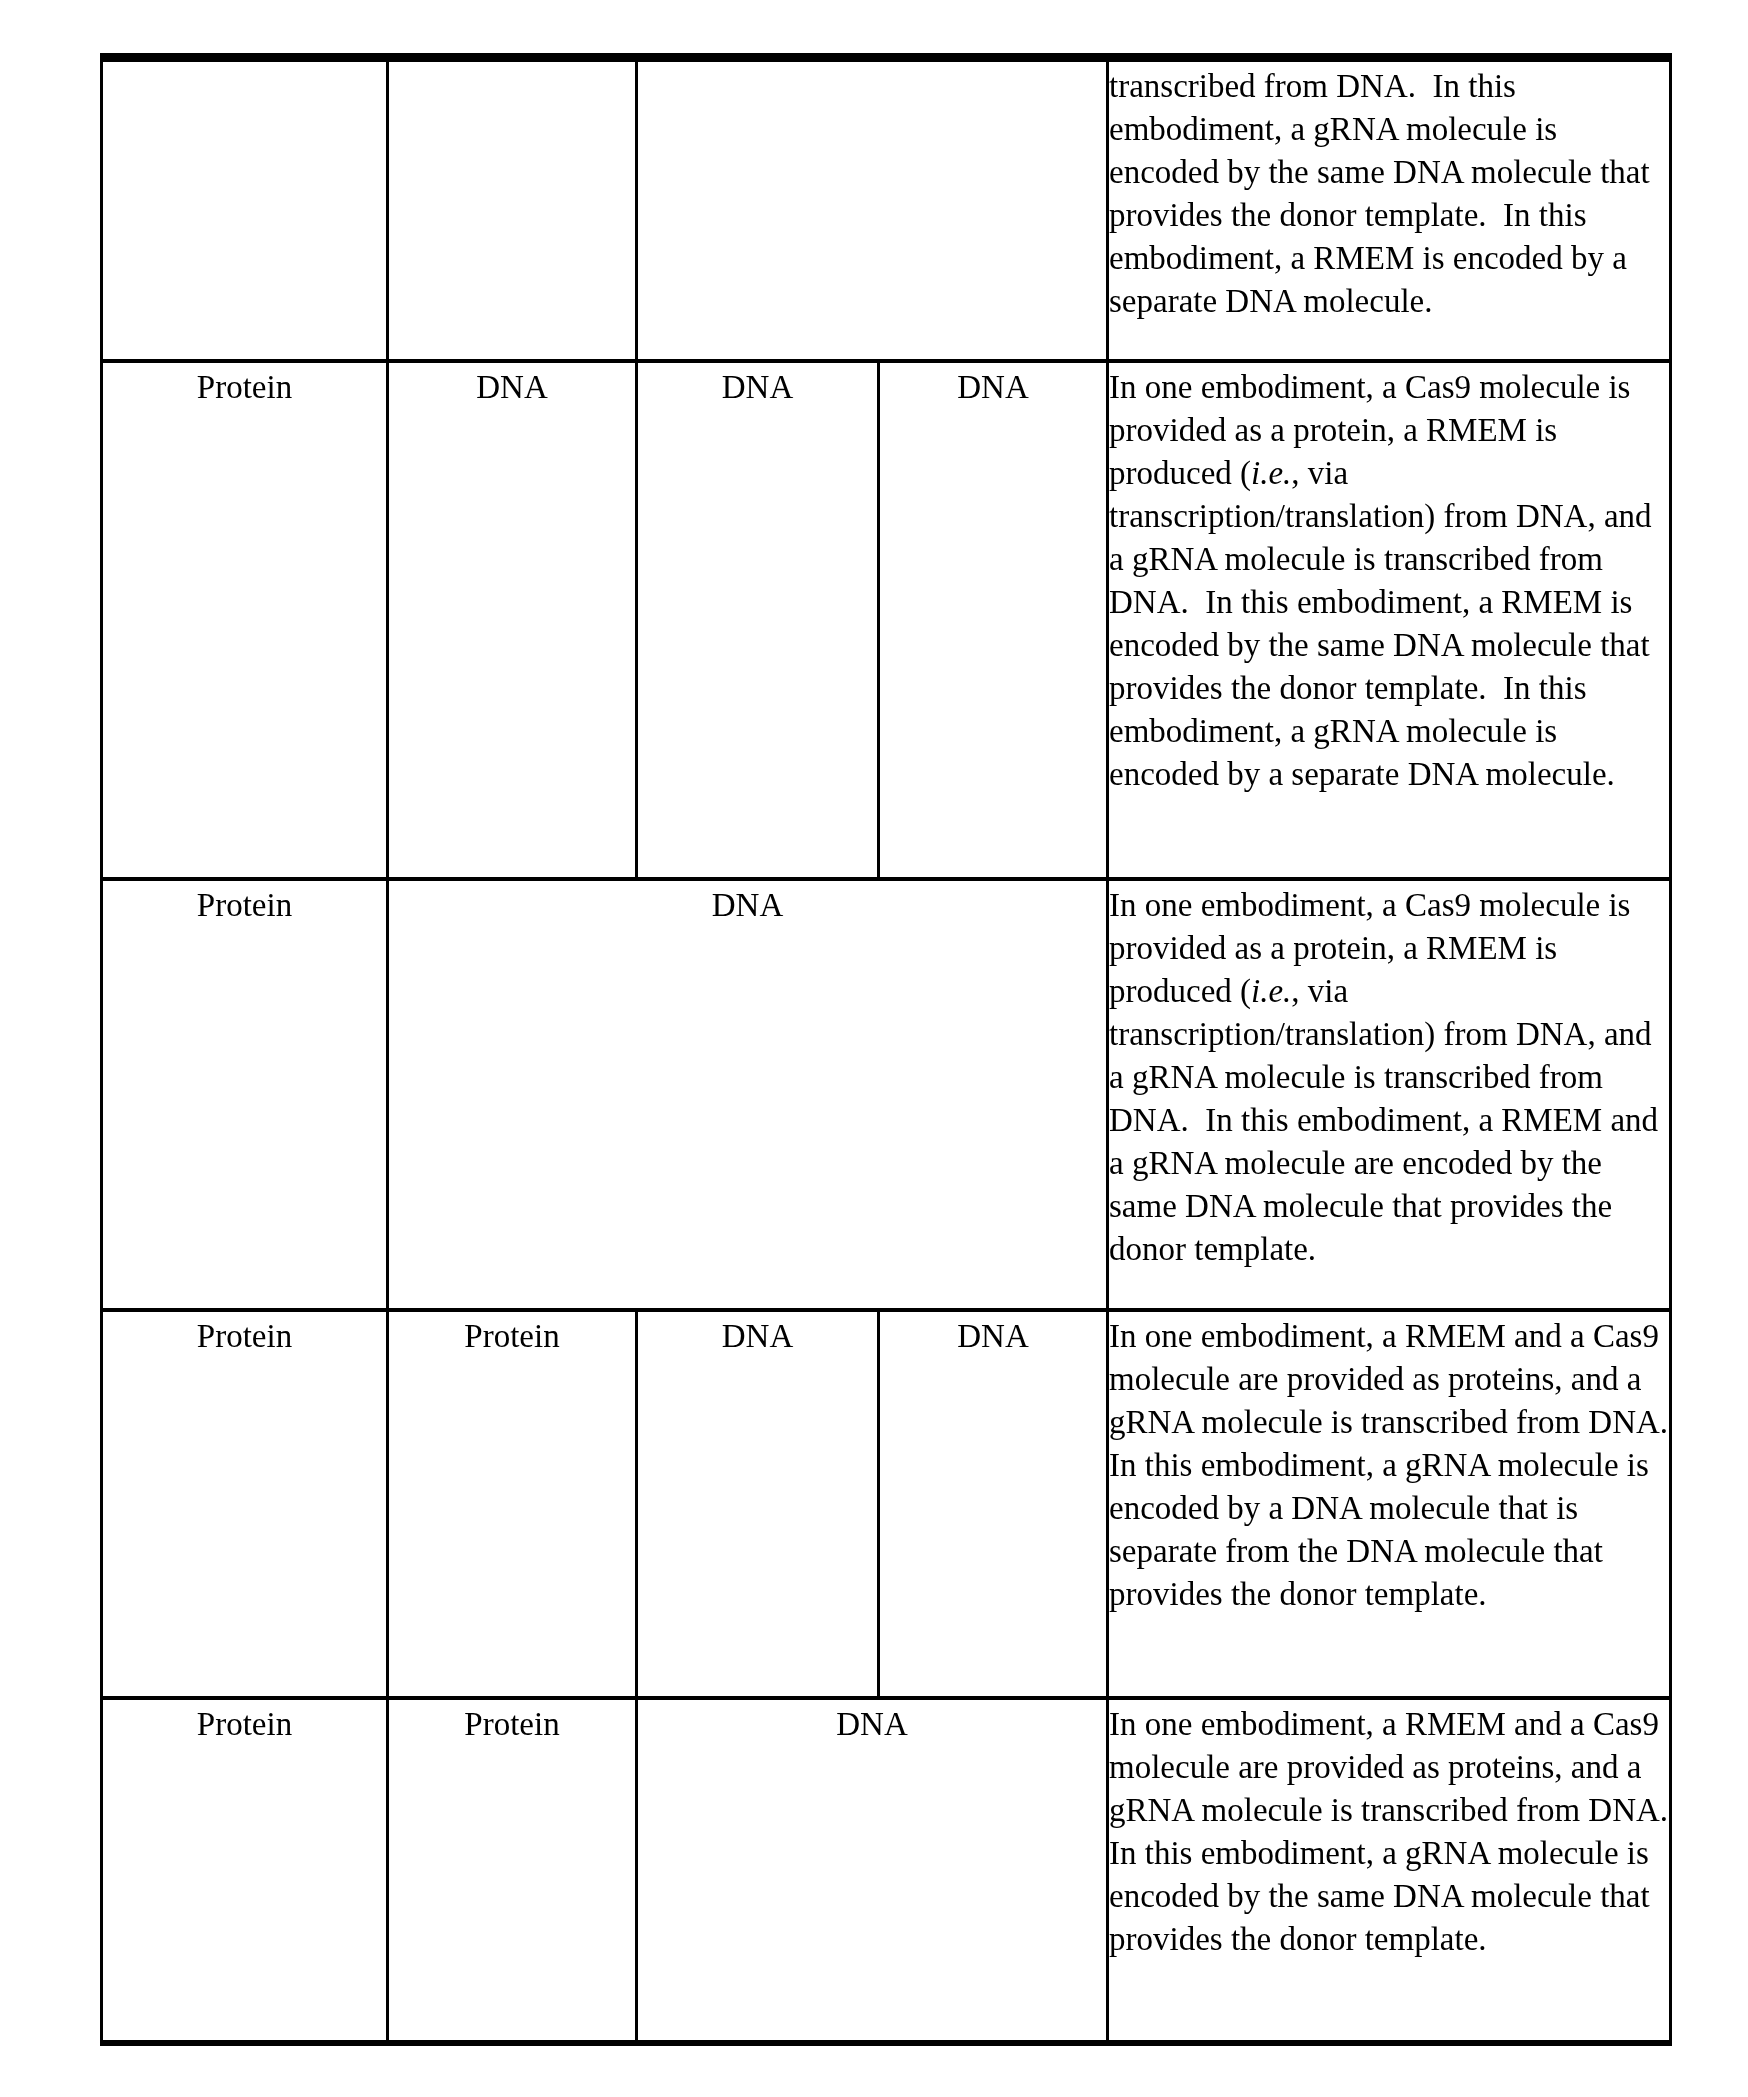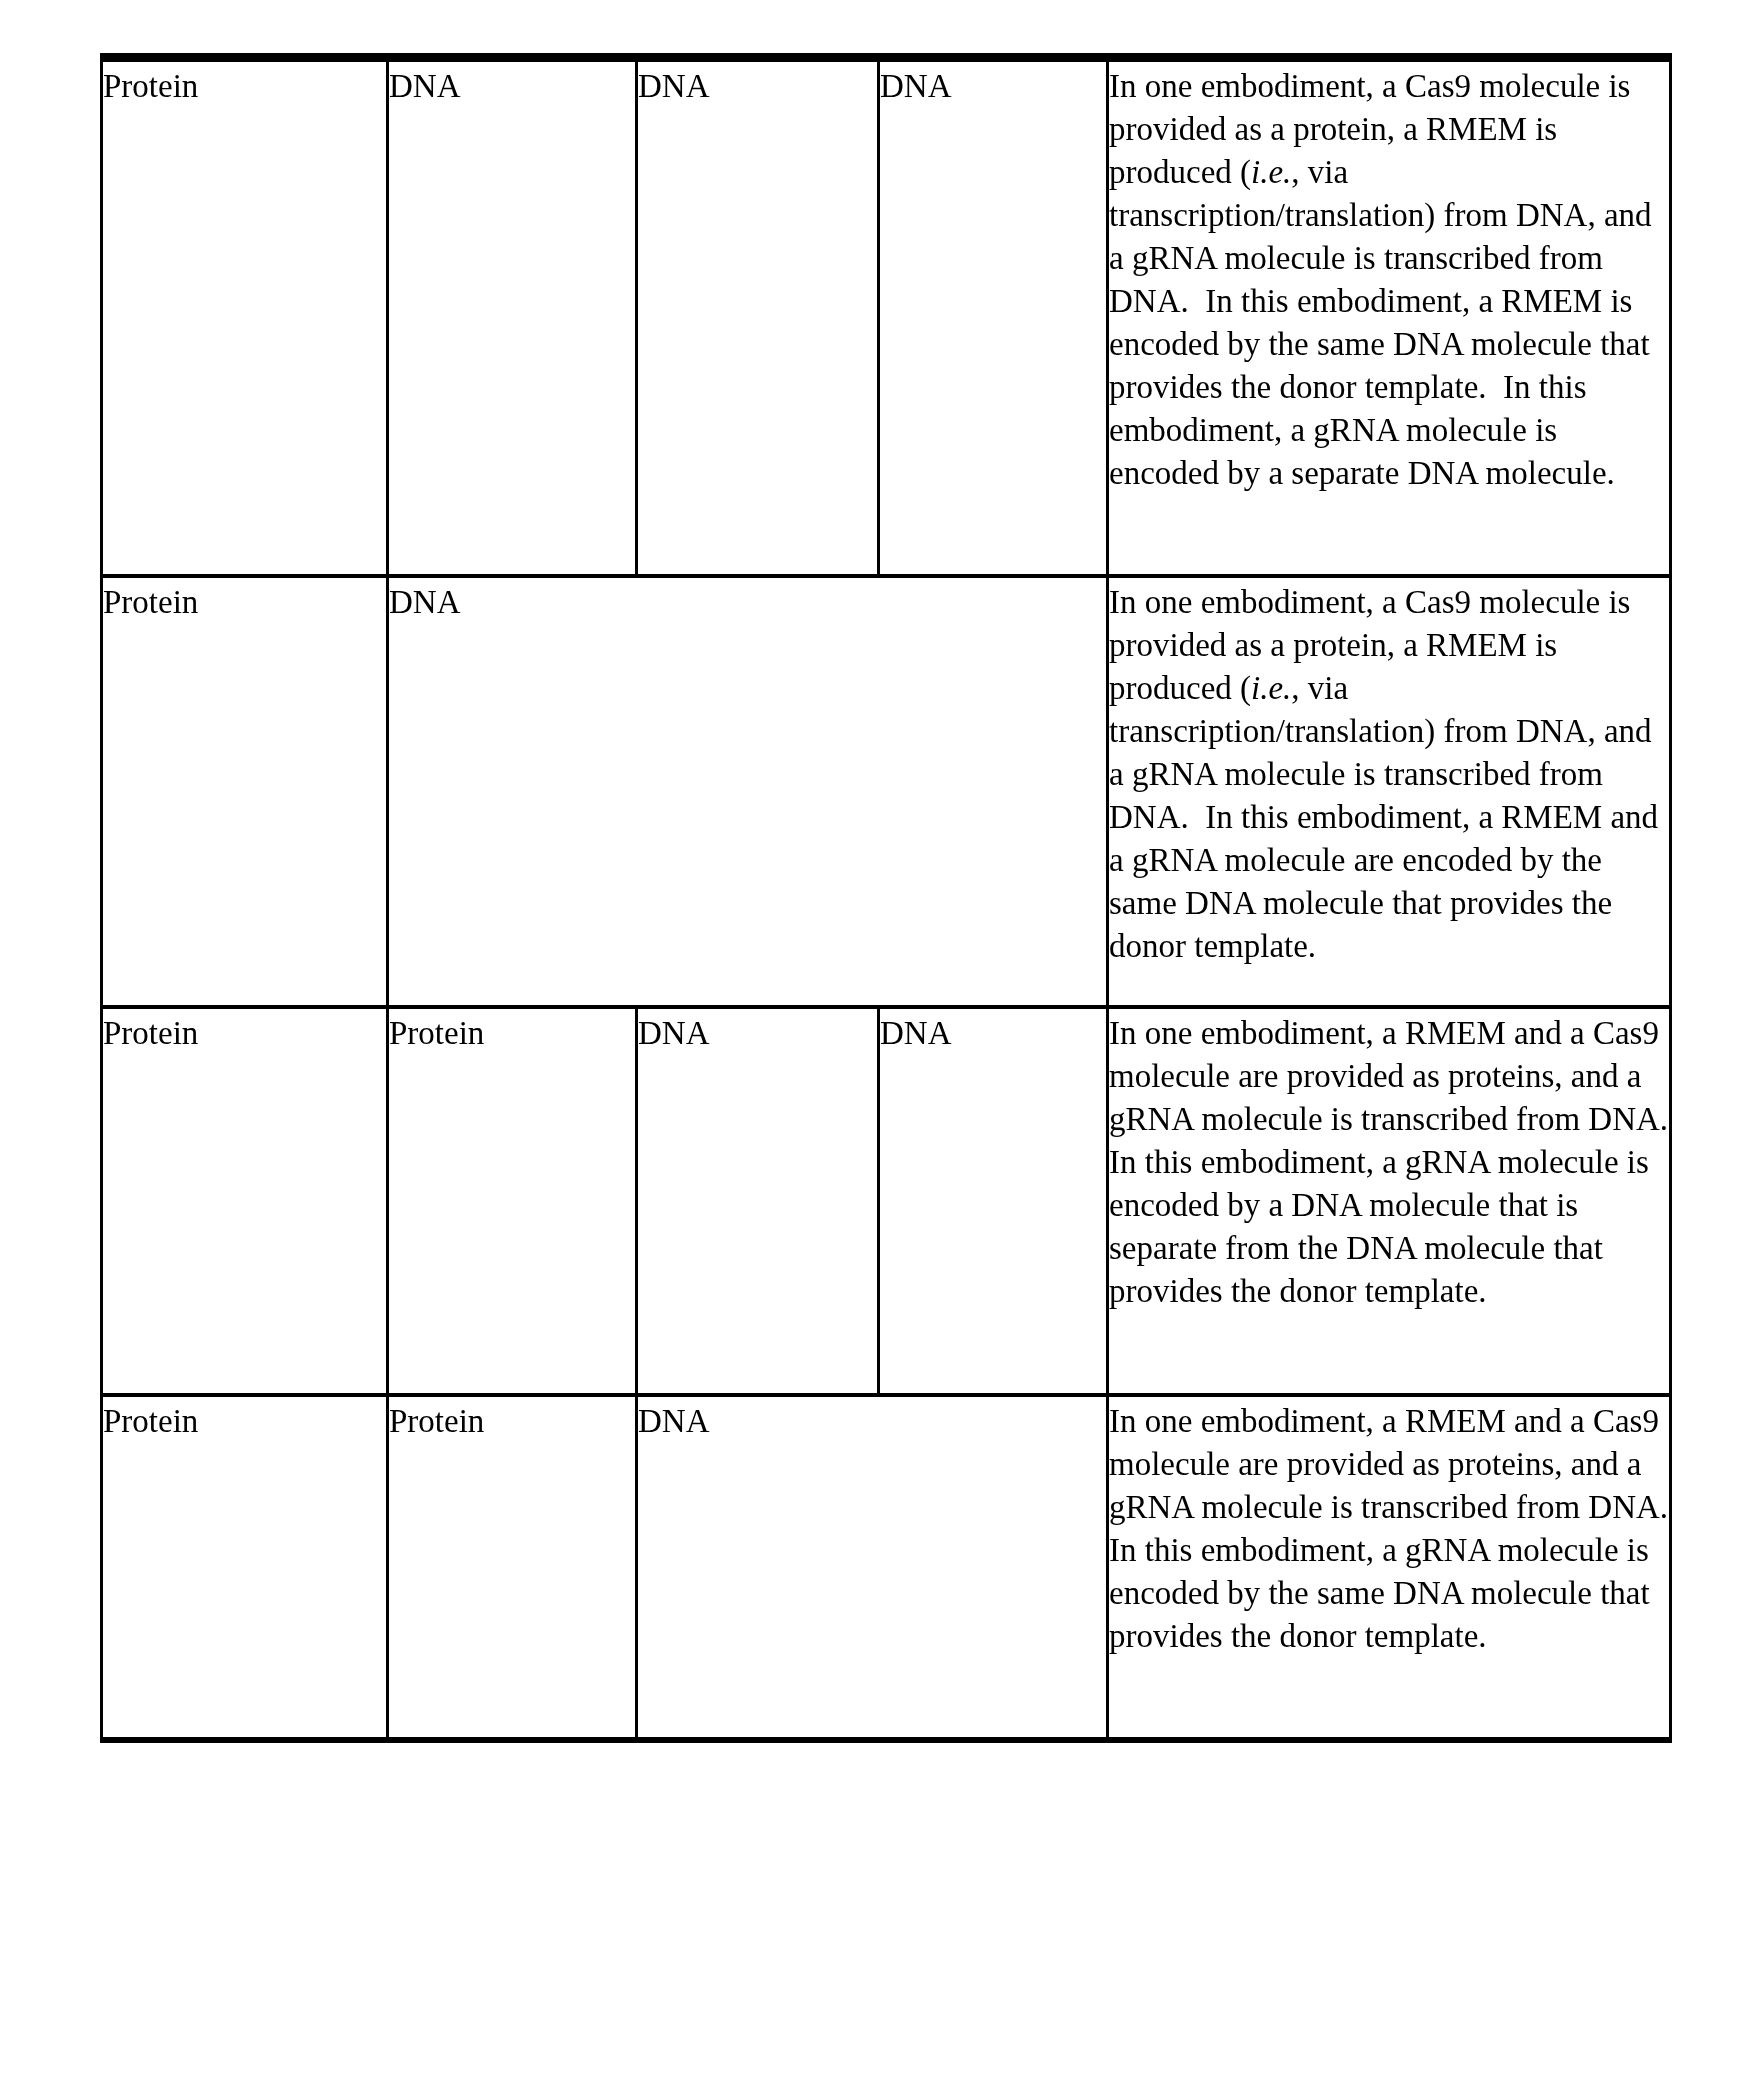--- a/index.html
+++ b/index.html
@@ -30,20 +30,21 @@
   table.patent-table td {
     border: 3.3px solid #000;
     border-top-width: 4.9px;
     border-bottom-width: 4.9px;
     vertical-align: top;
     font-size: 33px;
     line-height: 43px;
     padding: 3.3px 0 0 0;
   }
   td.label-cell {
+    text-align: center;
   }
   td.desc-cell {
     text-align: left;
     padding: 3.3px 24.4px 3.3px 18px;
     white-space: pre-wrap;
   }
   tr.r1 { height: 303px; }
   tr.r2 { height: 518px; }
   tr.r3 { height: 431px; }
   tr.r4 { height: 388px; }
@@ -56,20 +57,26 @@
   <table class="patent-table">
     <colgroup>
       <col style="width:286px">
       <col style="width:249px">
       <col style="width:242px">
       <col style="width:229px">
       <col style="width:563px">
     </colgroup>
 
     <tbody>
+        <tr class="r1">
+      <td class="label-cell"></td>
+      <td class="label-cell"></td>
+      <td class="label-cell" colspan="2"></td>
+      <td class="desc-cell"><span>transcribed from DNA.  In this embodiment, a gRNA molecule is encoded by the same DNA molecule that provides the donor template.  In this embodiment, a RMEM is encoded by a separate DNA molecule.</span></td>
+    </tr>
 
     <tr class="r2">
       <td class="label-cell">Protein</td>
       <td class="label-cell">DNA</td>
       <td class="label-cell">DNA</td>
       <td class="label-cell">DNA</td>
       <td class="desc-cell"><span>In one embodiment, a Cas9 molecule is provided as a protein, a RMEM is produced (</span><span style="font-style: italic;">i.e.</span><span>, via transcription/translation) from DNA, and a gRNA molecule is transcribed from DNA.  In this embodiment, a RMEM is encoded by the same DNA molecule that provides the donor template.  In this embodiment, a gRNA molecule is encoded by a separate DNA molecule.</span></td>
     </tr>
 
     <tr class="r3">

